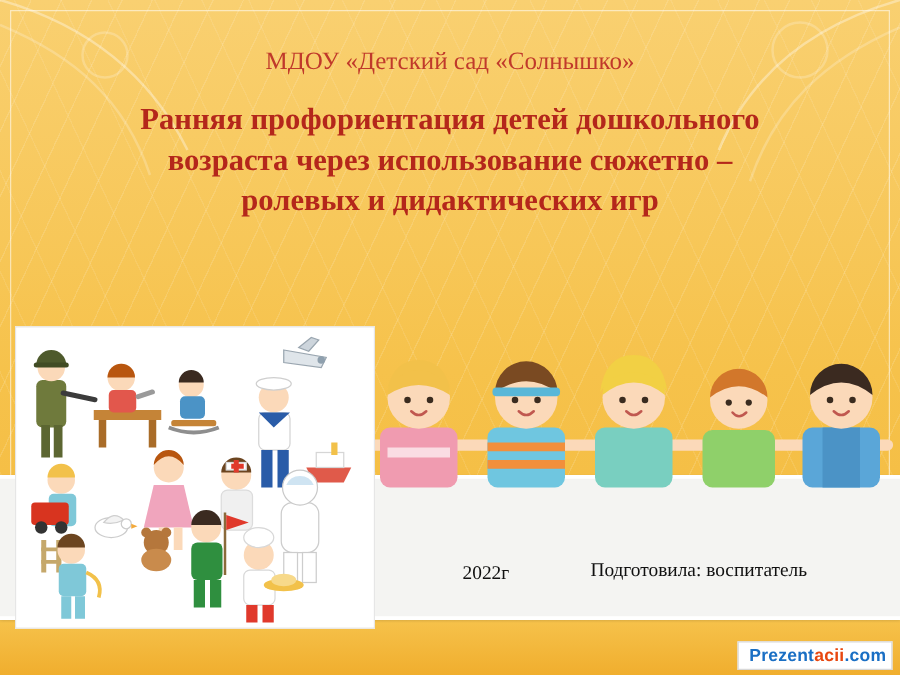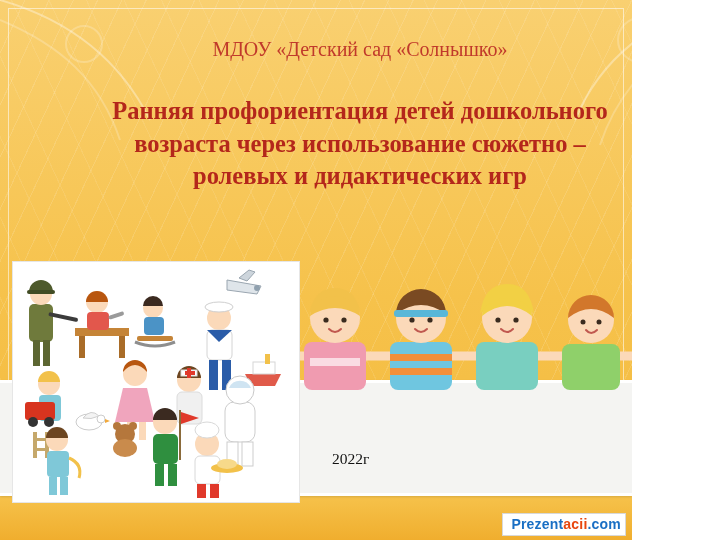--- a/index.html
+++ b/index.html
@@ -8,21 +8,21 @@
   }
   body {
     width: 720px;
     height: 540px;
     overflow: hidden;
     font-family: "Liberation Serif", serif;
     background: #ffffff;
   }
   .slide {
     position: relative;
-    width: 632px;
+    width: 720px;
     height: 540px;
     background: #f7c653;
     background-image:
       linear-gradient(180deg, #f9d071 0%, #f6c24b 55%, #f3b93c 100%);
     overflow: hidden;
   }
   
   .slide::before {
     content: "";
     position: absolute;
@@ -59,21 +59,20 @@
     top: 80px;
     left: 95px;
     width: 530px;
     text-align: center;
     color: #b4271b;
     font-size: 24.5px;
     font-weight: bold;
     line-height: 1.33;
     font-family: "Liberation Serif", serif;
     z-index: 6;
-    margin-top: 15px;
   }
 
   
   .bottom-panel {
     position: absolute;
     left: 0;
     right: 0;
     bottom: 44px;
     height: 110px;
     background: #f4f4f2;
@@ -122,21 +121,21 @@
     width: 250px;
     text-align: center;
     color: #111111;
     font-size: 15.5px;
     line-height: 1.35;
     font-family: "Liberation Serif", serif;
     z-index: 8;
   }
   .year {
     position: absolute;
-    left: 332px;
+    left: 370px;
     bottom: 72px;
     color: #111111;
     font-size: 15.5px;
     font-family: "Liberation Serif", serif;
     z-index: 8;
   }
 
   .watermark {
     position: absolute;
     right: 6px;
@@ -369,18 +368,19 @@
         <rect x="197" y="222" width="9" height="14" fill="#e0392b"></rect>
         <ellipse cx="214" cy="206" rx="16" ry="5" fill="#f2c14a"></ellipse>
         <ellipse cx="214" cy="202" rx="10" ry="5" fill="#f7d98a"></ellipse>
       </g>
     </svg>
   </div>
 
   <div class="year">2022г</div>
 
   <div class="author-block">
+    <div>Подготовила: воспитатель</div>
   </div>
 
   <div class="watermark">
     <span class="p1">Prezent</span><span class="p2">acii</span><span class="p3">.com</span>
   </div>
 </div>
 
 </body></html>

